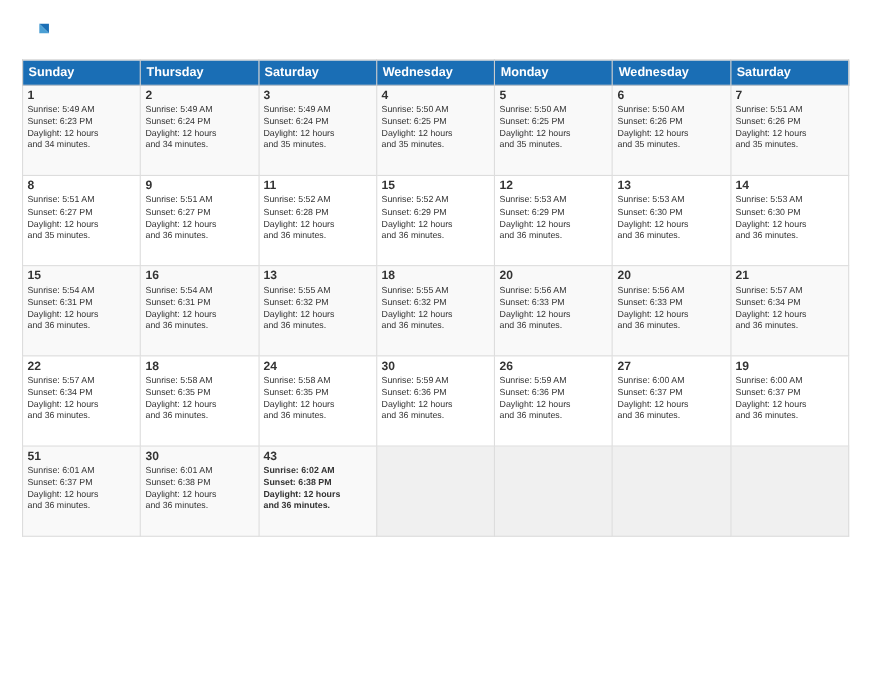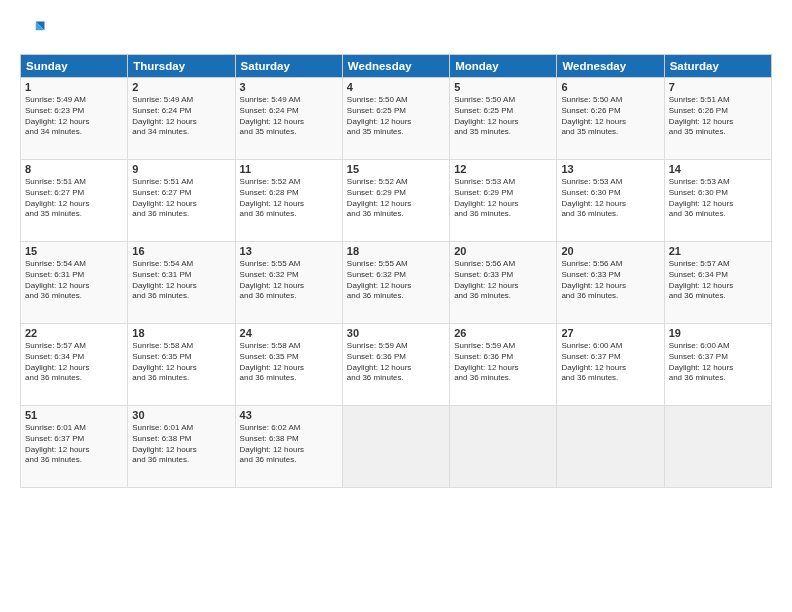--- a/index.html
+++ b/index.html
@@ -341,21 +341,21 @@
           </td>
           <td>
             <span class="day-num">30</span>
             <div class="cell-text" style="white-space: pre-line;">Sunrise: 6:01 AM
 Sunset: 6:38 PM
 Daylight: 12 hours
 and 36 minutes.</div>
           </td>
           <td>
             <span class="day-num">43</span>
-            <div class="cell-text" style="white-space: pre-line;">Sunrise: 6:02 AM
+            <div class="cell-text" style="white-space: pre-line; font-weight: bold;">Sunrise: 6:02 AM
 Sunset: 6:38 PM
 Daylight: 12 hours
 and 36 minutes.</div>
           </td>
           <td class="empty"></td>
           <td class="empty"></td>
           <td class="empty"></td>
           <td class="empty"></td>
         </tr>
       </tbody>

